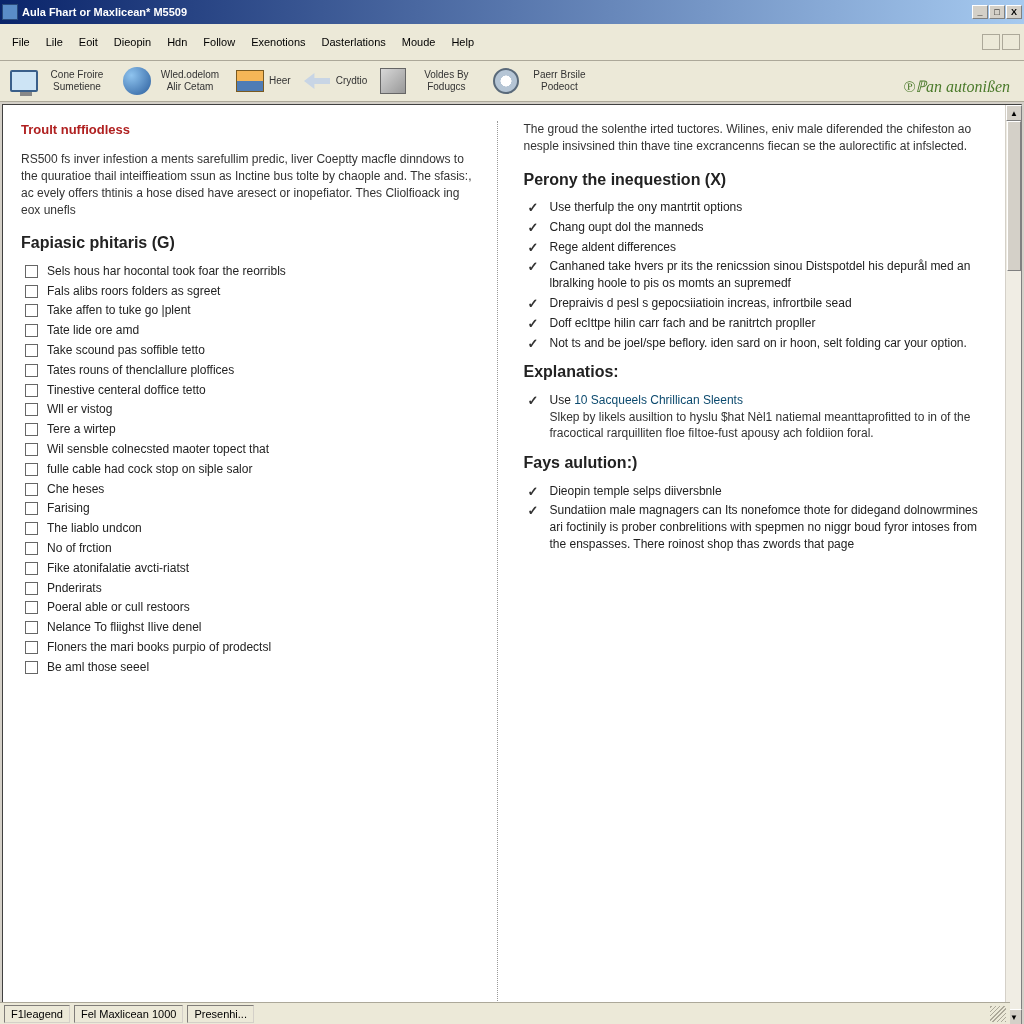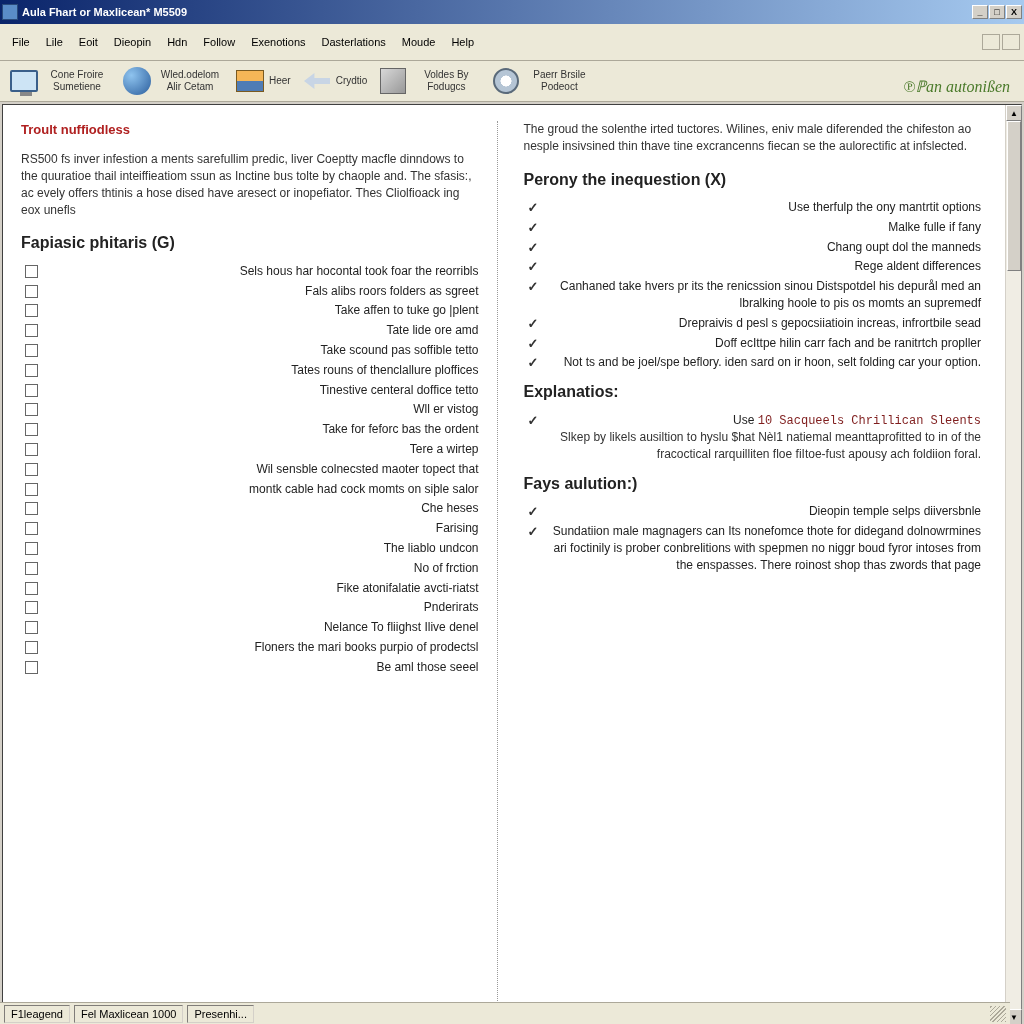--- a/index.html
+++ b/index.html
@@ -110,32 +110,32 @@
 .col {
   flex: 1;
   font-size: 12px;
   line-height: 1.4;
 }
 .col-left { padding-right: 18px; border-right: 1px dotted #999; }
 .col-right { padding-left: 26px; }
 .page-title { color: #b02020; font-weight: bold; font-size: 13px; margin-bottom: 12px; }
 .intro { color: #333; margin-bottom: 14px; }
 .section-head { font-weight: bold; font-size: 16px; color: #222; margin-bottom: 8px; margin-top: 10px; }
-.check-list, .tick-list { list-style: none; text-align: right; }
+.check-list, .tick-list { list-style: none; }
 .check-list li, .tick-list li { padding-left: 26px; position: relative; margin-bottom: 3px; color: #222; }
 .check-list li::before {
   content: ""; position: absolute; left: 4px; top: 2px;
   width: 11px; height: 11px; border: 1px solid #666; background: #fff;
 }
 .tick-list li::before {
   content: "✓"; position: absolute; left: 4px; top: 0;
   font-size: 13px; color: #333; font-weight: bold;
 }
 .tick-list .sub { margin-left: 0; color: #333; }
-.link-text { color: #7f1d1d; font-family: Liberation Mono, monospace; }
+.link-text { color: #0c4a6e; }
 .statusbar {
   position: absolute; bottom: 0; left: 0; right: 14px;
   height: 22px; background: #ece9d8; border-top: 1px solid #aca899;
   display: flex; align-items: center; padding: 0 4px; gap: 4px;
   font-size: 11px;
 }
 .status-item {
   border: 1px inset #d4d0c8; padding: 1px 6px; background: #ece9d8;
   height: 18px; display: flex; align-items: center;
 }
@@ -230,41 +230,40 @@
       <div class="section-head">Fapiasic phitaris (G)</div>
       <ul class="check-list" id="left-list">
           <li>Sels hous har hocontal took foar the reorribls</li>
           <li>Fals alibs roors folders as sgreet</li>
           <li>Take affen to tuke go |plent</li>
           <li>Tate lide ore amd</li>
           <li>Take scound pas soffible tetto</li>
           <li>Tates rouns of thenclallure ploffices</li>
           <li>Tinestive centeral doffice tetto</li>
           <li>Wll er vistog</li>
-          <li>Take for feforc bas the ordent</li>
           <li>Tere a wirtep</li>
           <li>Wil sensble colnecsted maoter topect that</li>
-          <li>montk cable had cock momts on siþle salor</li>
+          <li>fulle cable had cock stop on siþle salor</li>
           <li>Che heses</li>
           <li>Farising</li>
           <li>The liablo undcon</li>
           <li>No of frction</li>
           <li>Fike atonifalatie avcti-riatst</li>
           <li>Pnderirats</li>
+          <li>Poeral able or cull restoors</li>
           <li>Nelance To fliighst Ilive denel</li>
           <li>Floners the mari books purpio of prodectsl</li>
           <li>Be aml those seeel</li>
         </ul>
     </div>
     <div class="col col-right">
       <p class="intro">The groud the solenthe irted tuctores. Wilines, eniv male diferended the chifeston ao nesple insivsined thin thave tine excrancenns fiecan se the aulorectific at infslected.</p>
       <div class="section-head">Perony the inequestion (X)</div>
       <ul class="tick-list" id="right-list1">
           <li>Use therfulp the ony mantrtit options</li>
-          <li>Malke fulle if fany</li>
           <li>Chang oupt dol the manneds</li>
           <li>Rege aldent differences</li>
           <li>Canhaned take hvers pr its the renicssion sinou Distspotdel his depurål med an lbralking hoole to pis os momts an supremedf</li>
           <li>Drepraivis d pesl s gepocsiiatioin increas, infrortbile sead</li>
           <li>Doff ecIttpe hilin carr fach and be ranitrtch propller</li>
           <li>Not ts and be joel/spe beflory. iden sard on ir hoon, selt folding car your option.</li>
         </ul>
       <div class="section-head">Explanatios:</div>
       <ul class="tick-list">
         <li>

